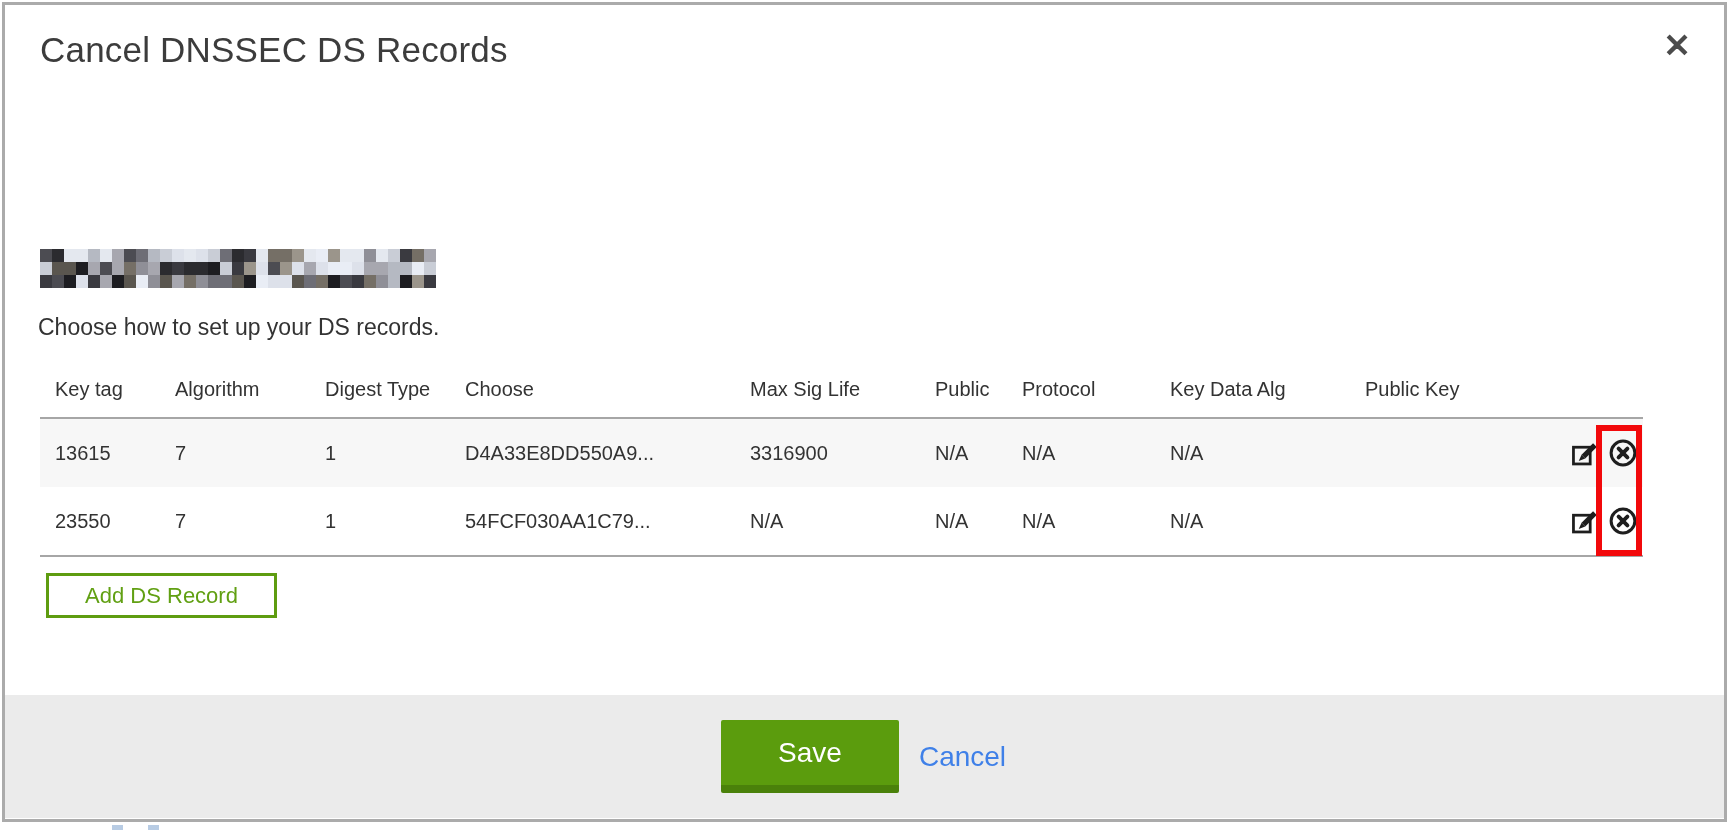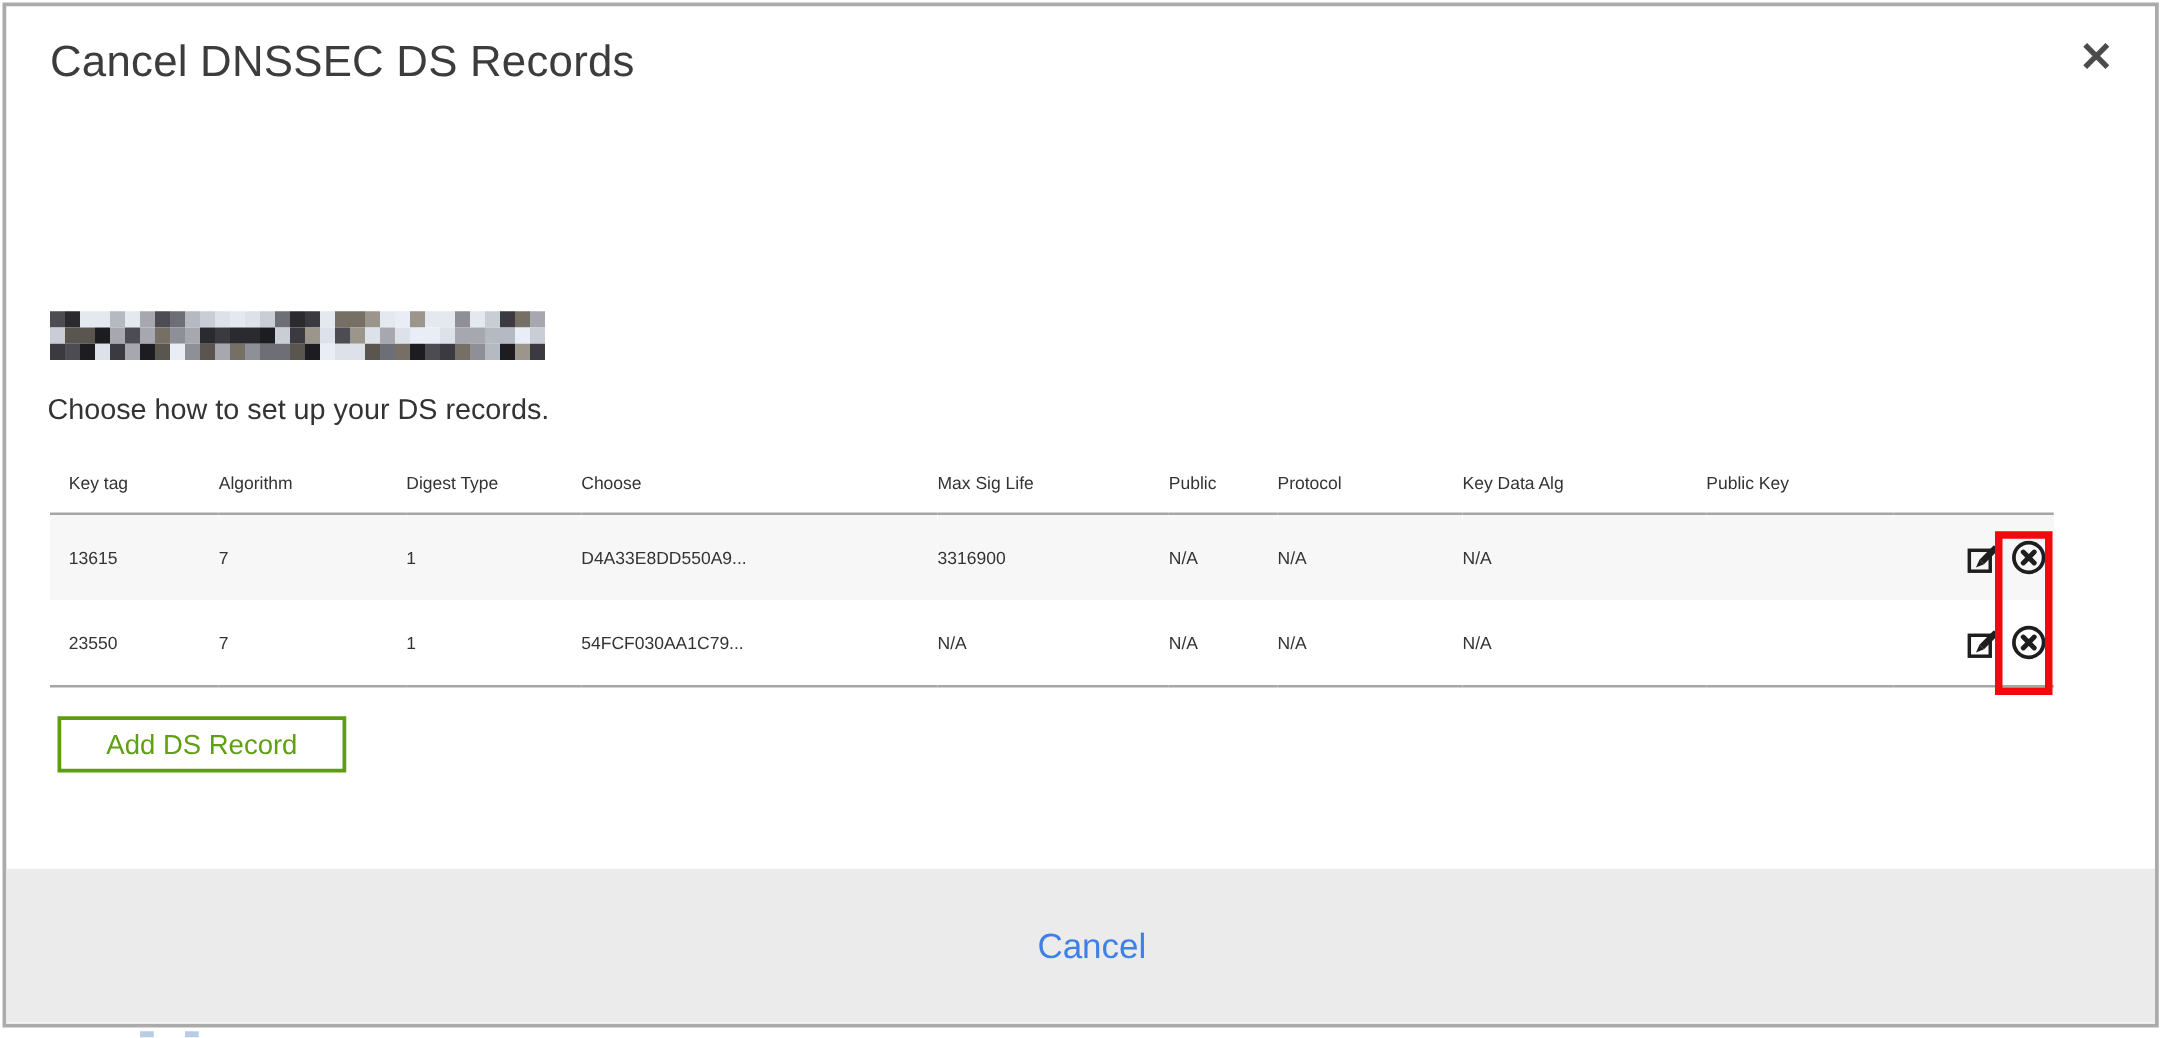--- a/index.html
+++ b/index.html
@@ -17,21 +17,21 @@
                color:#4b4b4b; line-height:44px; text-align:center; }
 
   .redacted-domain { position:absolute; left:40px; top:249px; width:396px; height:39px;
                      display:grid; grid-template-columns:repeat(33,1fr);
                      grid-template-rows:repeat(3,1fr); }
   .redacted-domain .px { width:100%; height:100%; }
 
   .subtitle { position:absolute; left:38px; top:314px; font-size:23px; color:#333333; }
 
   .ds-table { position:absolute; left:40px; top:372px; width:1603px;
-              border-collapse:collapse; table-layout:fixed; font-size:14px; color:#333333; }
+              border-collapse:collapse; table-layout:fixed; font-size:20px; color:#333333; }
   .ds-table th { text-align:left; font-weight:400; vertical-align:bottom;
                  padding:6px 6px 16px 0; }
   .ds-table thead tr { border-bottom:2px solid #A6A6A6; }
   .ds-table tbody { border-bottom:2px solid #A6A6A6; }
   .ds-table td { height:69px; vertical-align:middle; padding-right:6px; }
   .ds-table th:first-child, .ds-table td:first-child { padding-left:15px; }
   .ds-table tbody tr:nth-child(odd) { background:#F7F7F7; }
   .ds-table th:nth-child(1), .ds-table td:nth-child(1) { width:135px; }
   .ds-table th:nth-child(2), .ds-table td:nth-child(2) { width:150px; }
   .ds-table th:nth-child(3), .ds-table td:nth-child(3) { width:140px; }
@@ -246,17 +246,18 @@
   </td>
 </tr>
     </tbody>
 </table>
 
 <div class="annotation-box"></div>
 
 <button class="add-ds-btn">Add DS Record</button>
 
 <div class="footer-bar">
+  <button class="save-btn">Save</button>
   <a class="cancel-link">Cancel</a>
 </div>
 
 <div class="bottom-artifact" style="left:112px;"></div>
 <div class="bottom-artifact" style="left:148px;"></div>
 
 </body></html>

